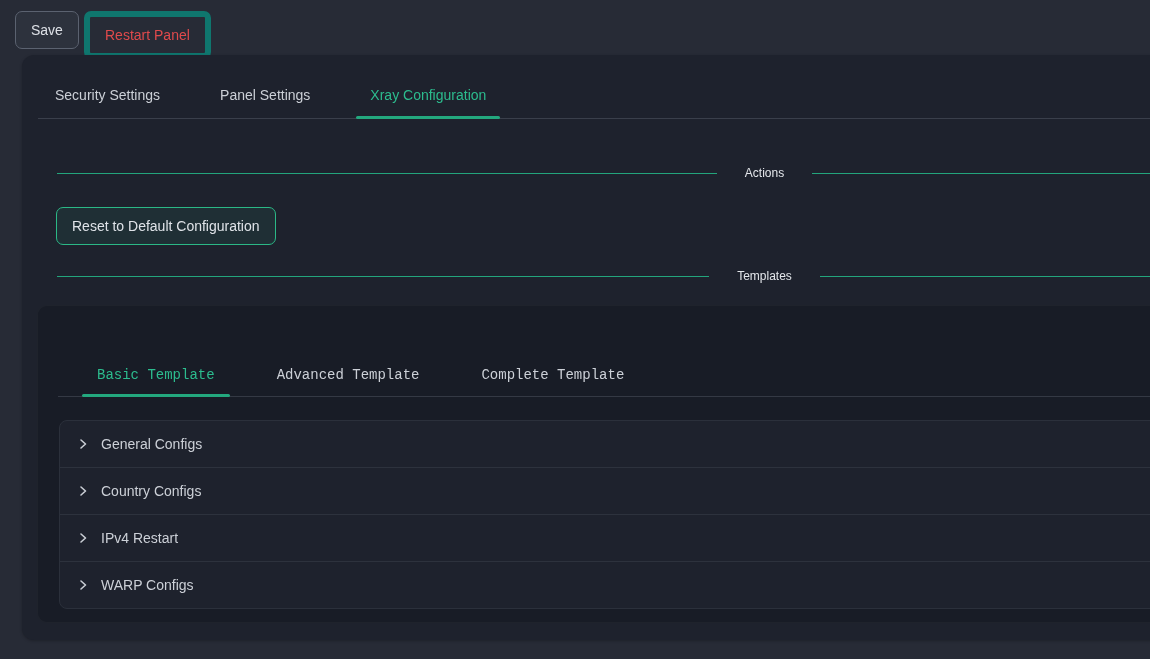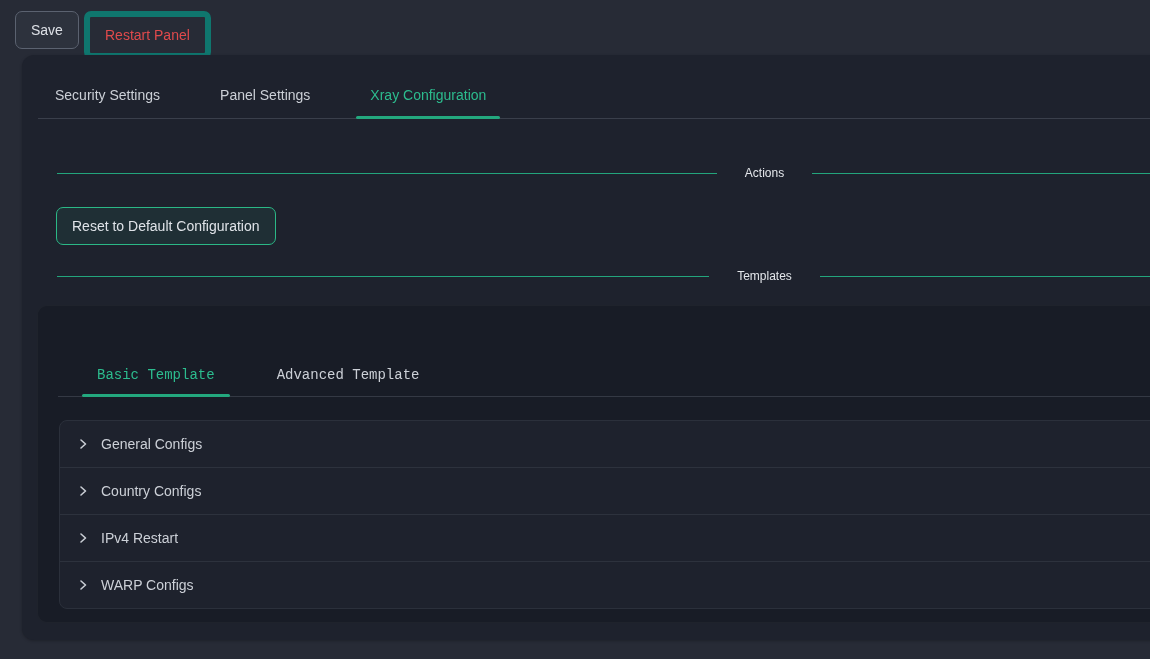--- a/index.html
+++ b/index.html
@@ -90,20 +90,21 @@
   <div class="divider templates">
     <span class="divider-label">Templates</span>
   </div>
 
   <div class="inner-card">
 
     <div class="inner-tabbar">
       <div class="tabs">
         <div class="tab active">Basic Template</div>
         <div class="tab">Advanced Template</div>
+        <div class="tab">Complete Template</div>
       </div>
     </div>
 
     <div class="collapse">
 
       <div class="collapse-item">
         <div class="collapse-header">
           <span class="chev">
             <svg viewBox="0 0 12 12">
                 <polyline points="4,2 8.5,6 4,10"></polyline>

